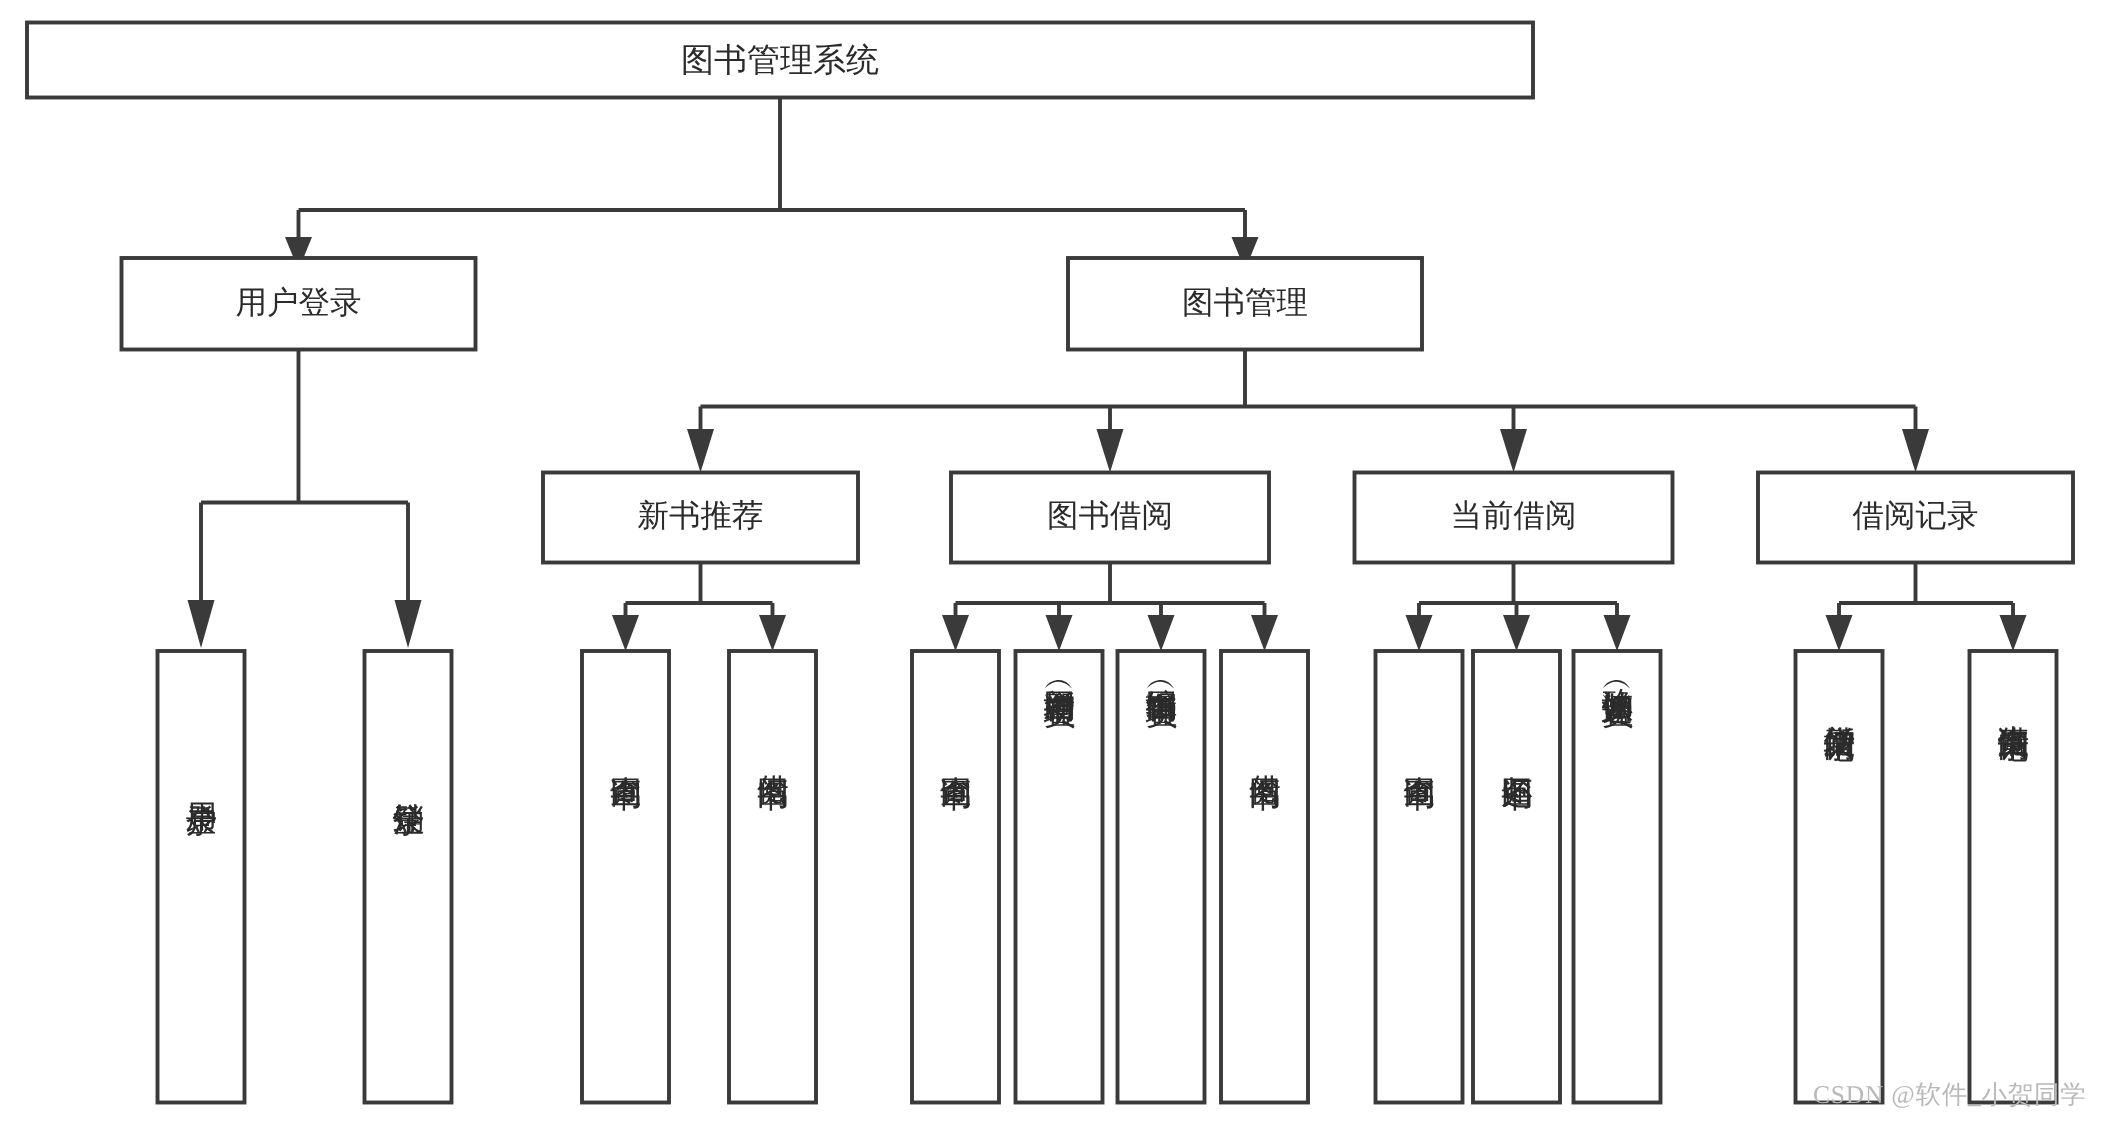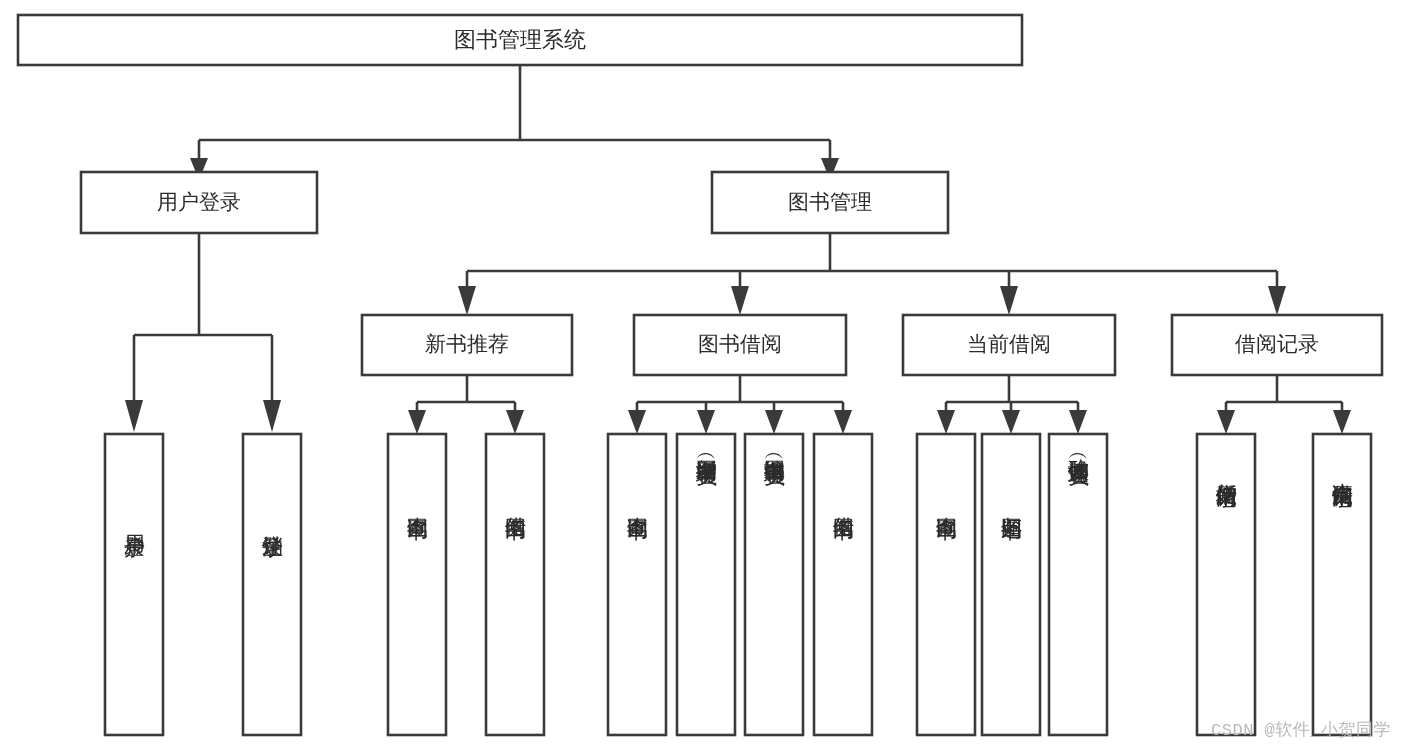--- a/index.html
+++ b/index.html
@@ -65,21 +65,21 @@
     font-size: 21px;
     line-height: 1.18;
     color: #2b2b2b;
     letter-spacing: 1px;
     white-space: nowrap;
   }
   .watermark {
     position: absolute;
     right: 14px;
     bottom: 6px;
-    font-family: Liberation Mono, monospace;
+    font-family: Liberation Serif, serif;
     font-size: 17px;
     color: #b9b9b9;
     letter-spacing: 0.5px;
     white-space: nowrap;
   }
 </style>
 </head>
 <body>
 
 <div id="diagram-root">

